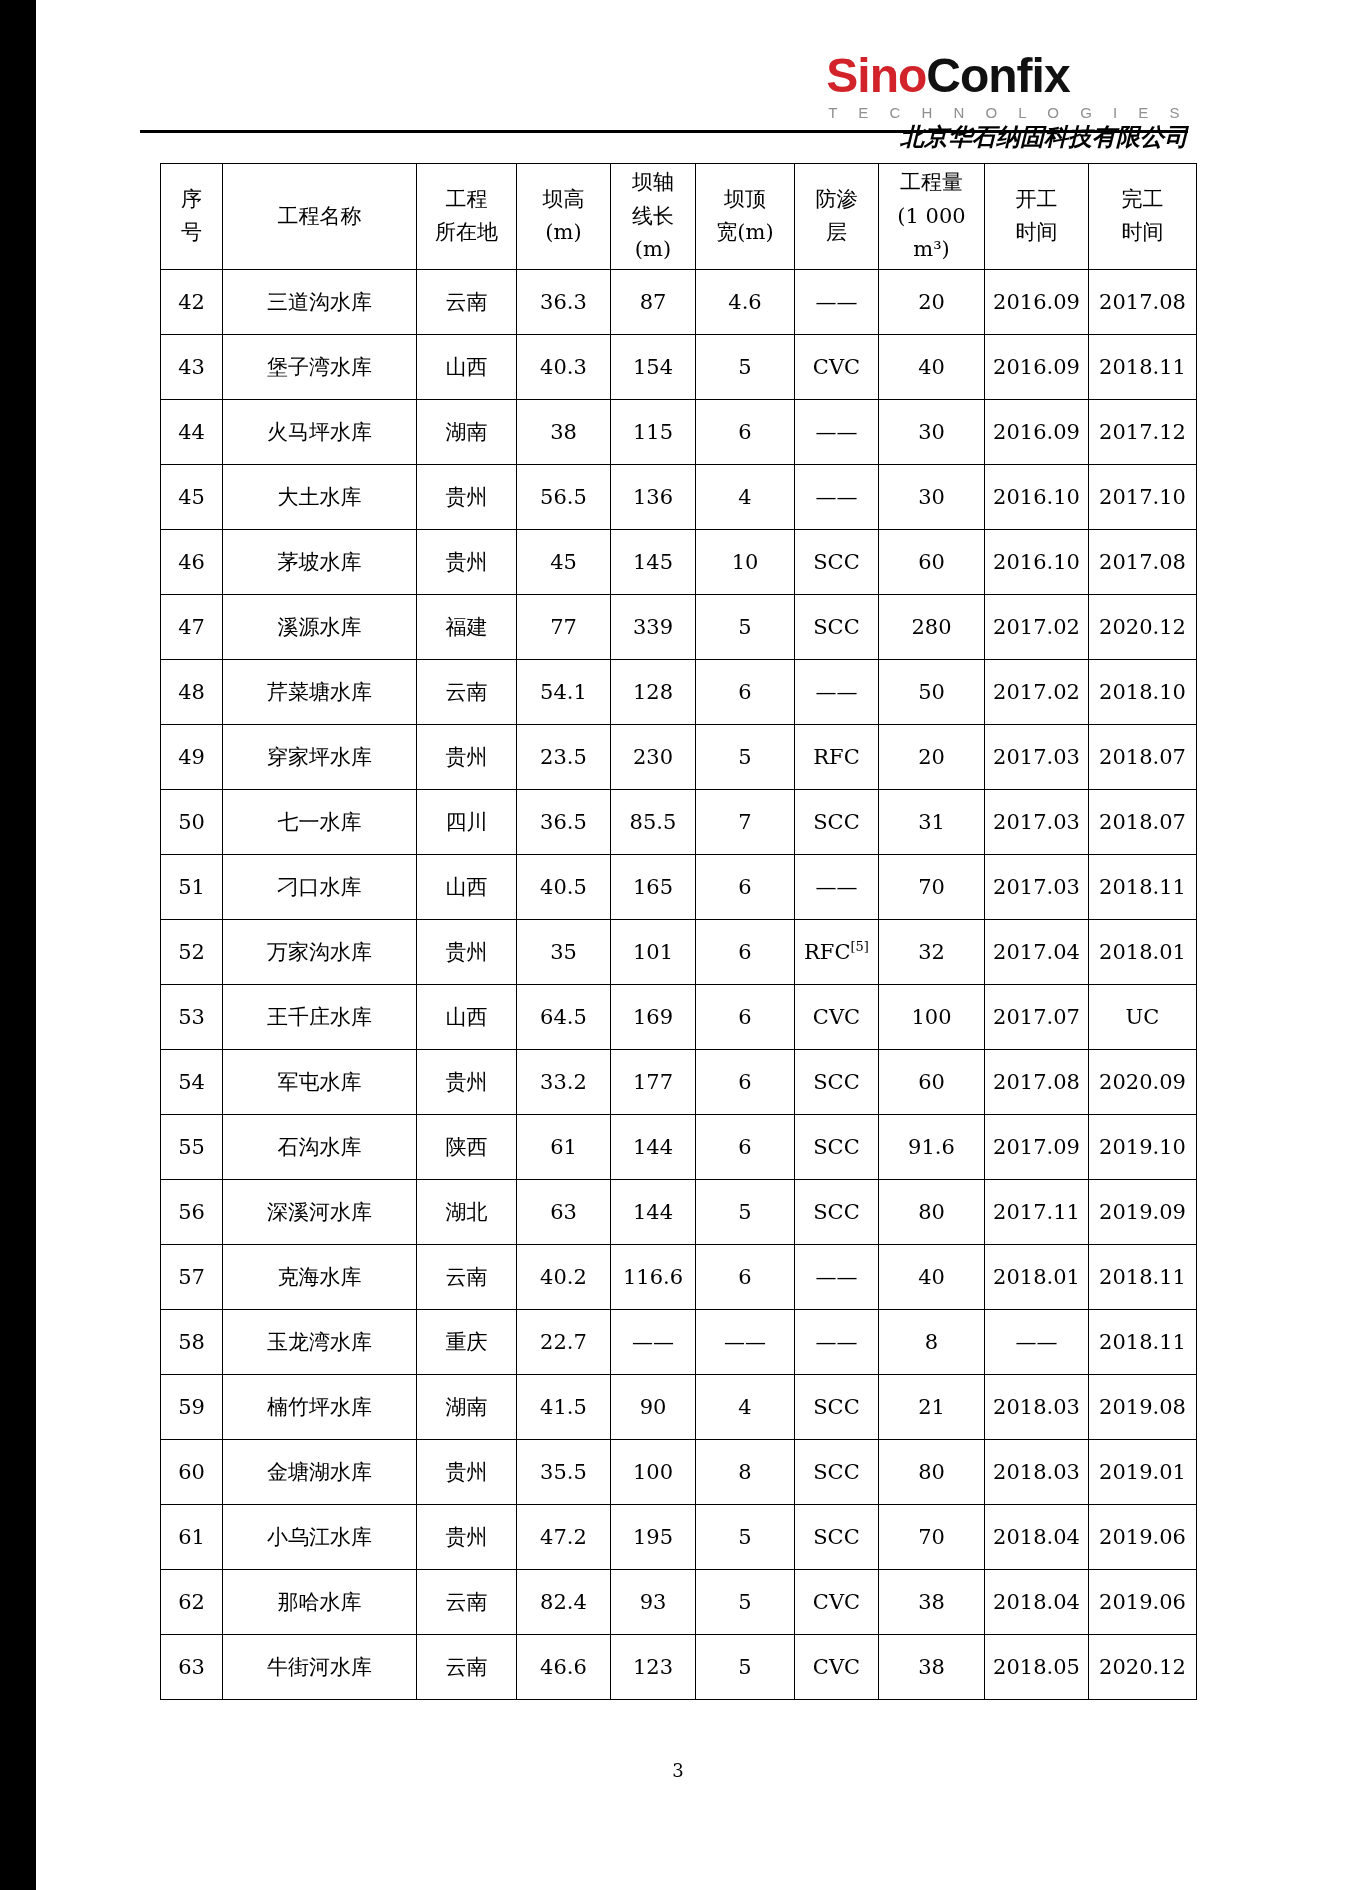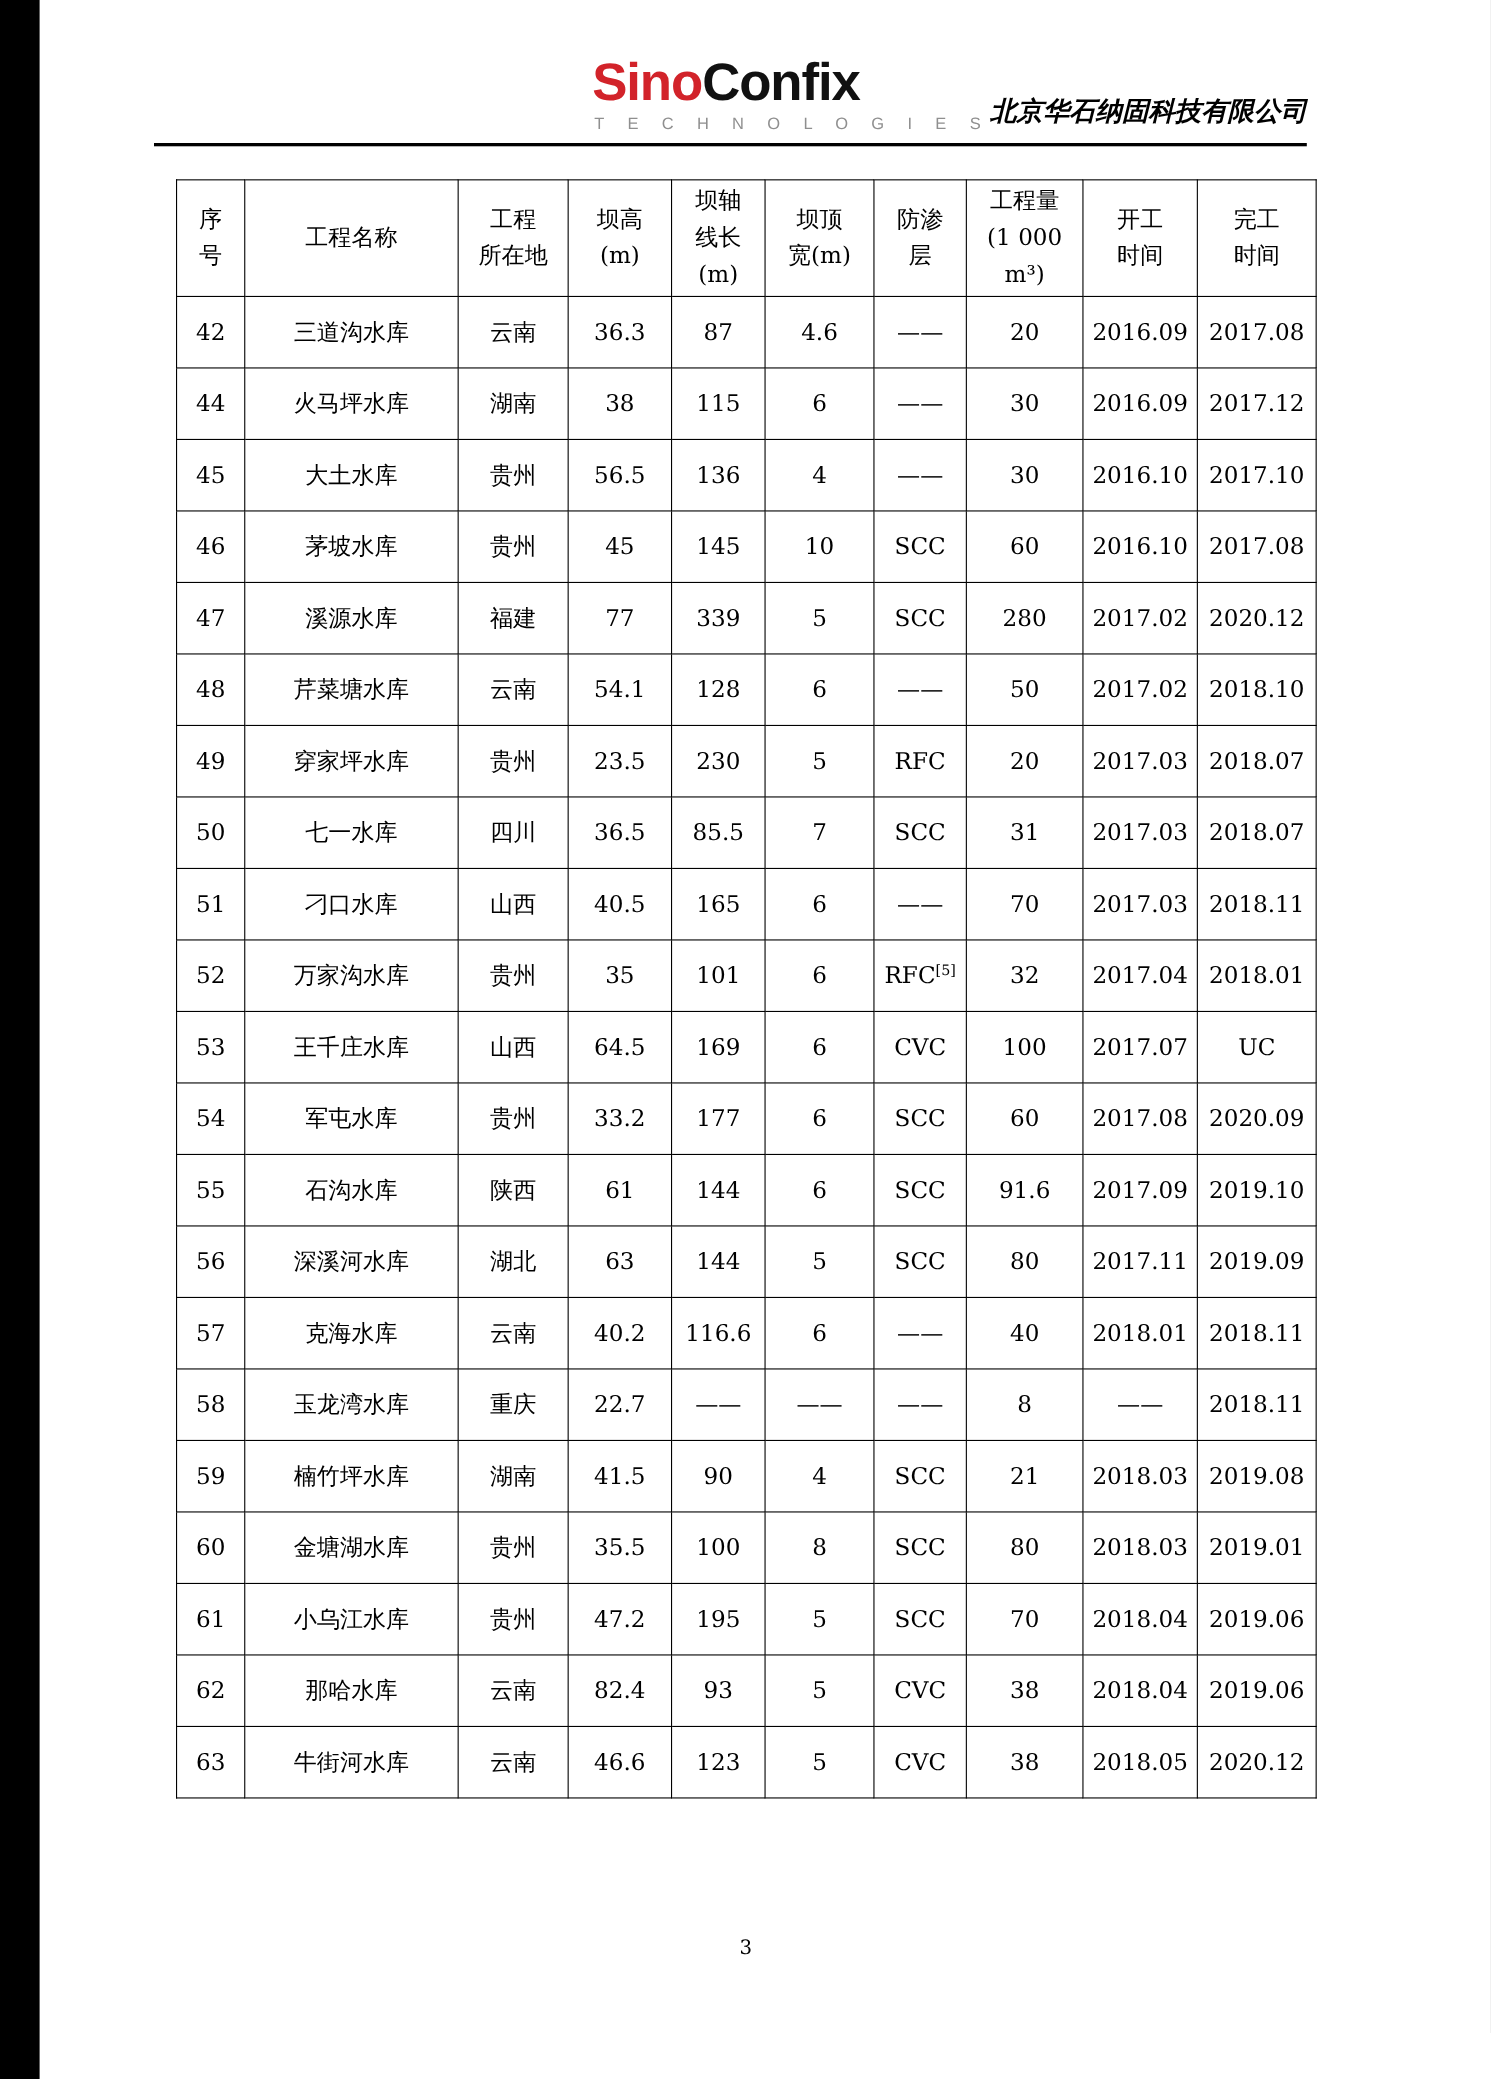--- a/index.html
+++ b/index.html
@@ -10,21 +10,21 @@
     font-family:"DejaVu Serif","Liberation Serif",serif;
     color:#000;
     overflow:hidden;
   }
   .left-bar{
     position:absolute;left:0;top:0;width:36px;height:1890px;
     background:#000;
   }
   .page-header{
     position:absolute;left:142px;top:52px;width:1046px;
-    display:flex;justify-content:flex-end;align-items:flex-end;
+    display:flex;justify-content:flex-start;align-items:flex-end;flex-direction:column;
   }
   .logo-text{
     font-family:"Liberation Sans","DejaVu Sans",sans-serif;
     font-weight:900;font-size:48px;line-height:1;letter-spacing:-1px;
     margin-left:26px;
   }
   .logo-confix{color:#111;}
   .logo-sub{
     font-family:Liberation Sans, sans-serif;
     font-size:15px;letter-spacing:8.5px;color:#8f8f8f;
@@ -124,20 +124,32 @@
       <td>云南</td>
       <td>36.3</td>
       <td>87</td>
       <td>4.6</td>
       <td><span>——</span><sup></sup></td>
       <td>20</td>
       <td>2016.09</td>
       <td>2017.08</td>
     </tr>
         <tr>
+      <td>43</td>
+      <td>堡子湾水库</td>
+      <td>山西</td>
+      <td>40.3</td>
+      <td>154</td>
+      <td>5</td>
+      <td><span>CVC</span><sup></sup></td>
+      <td>40</td>
+      <td>2016.09</td>
+      <td>2018.11</td>
+    </tr>
+        <tr>
       <td>44</td>
       <td>火马坪水库</td>
       <td>湖南</td>
       <td>38</td>
       <td>115</td>
       <td>6</td>
       <td><span>——</span><sup></sup></td>
       <td>30</td>
       <td>2016.09</td>
       <td>2017.12</td>

